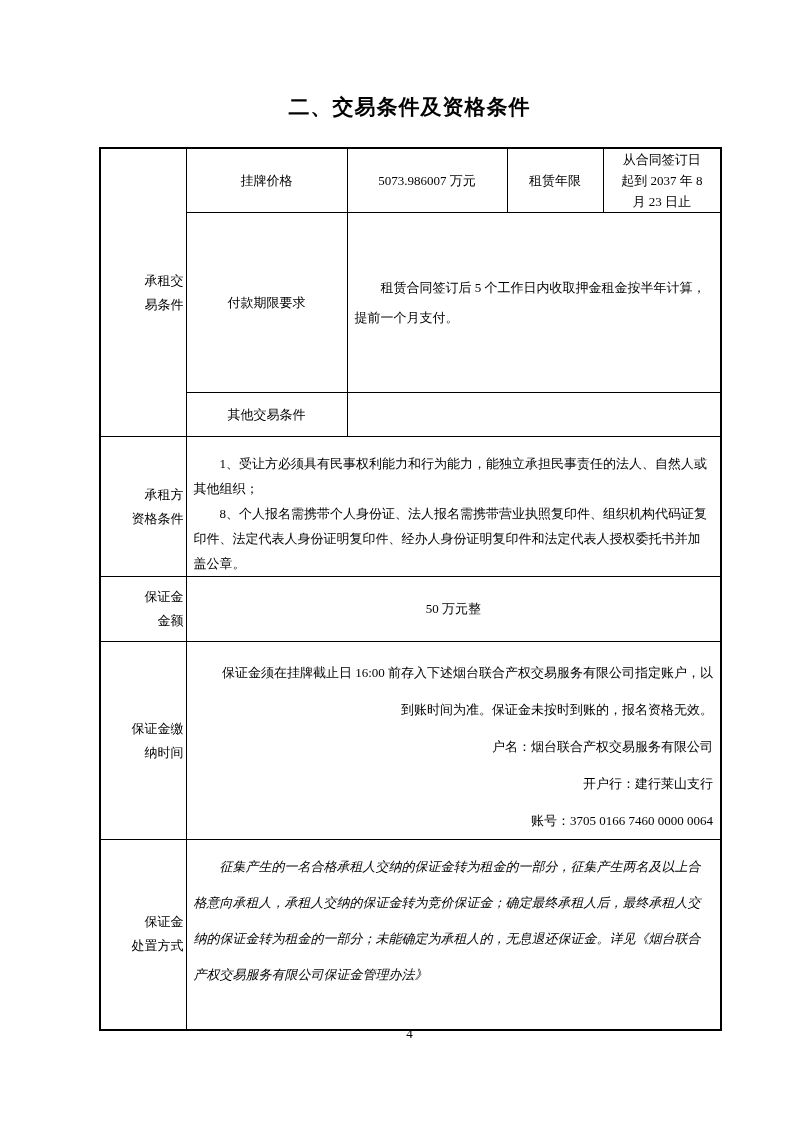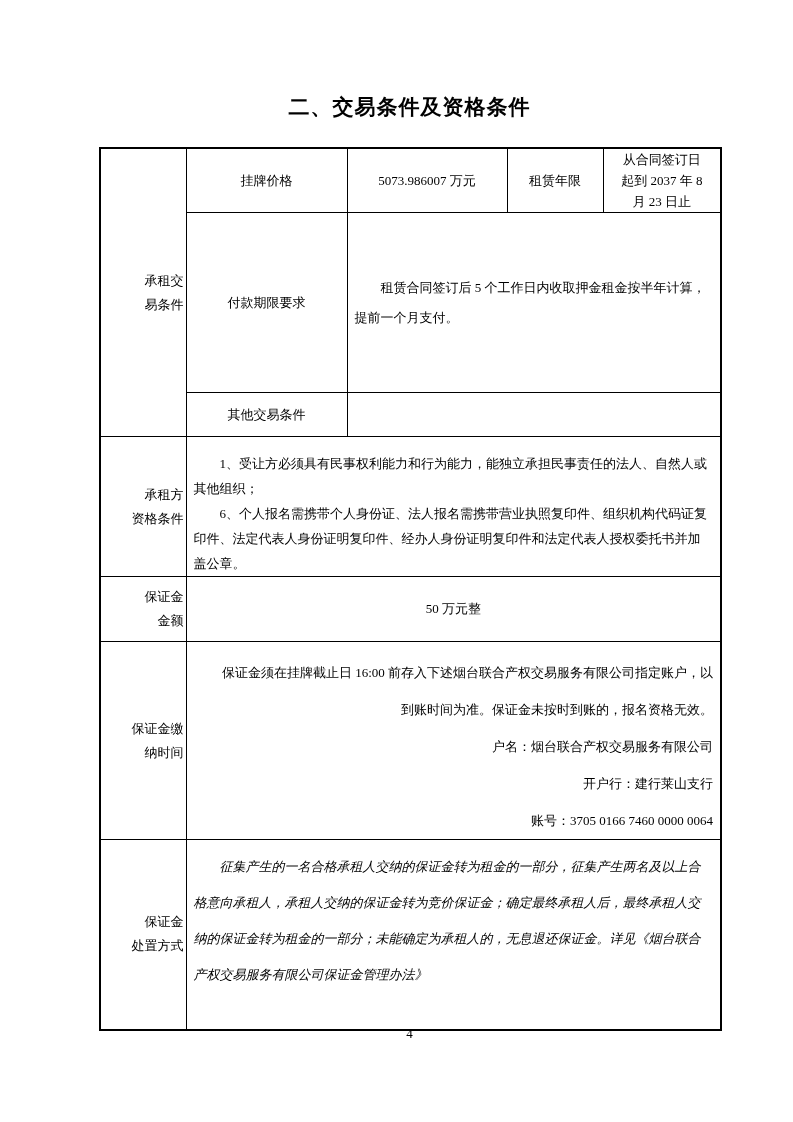--- a/index.html
+++ b/index.html
@@ -115,21 +115,21 @@
     </tr>
     <tr style="height:44px">
       <td class="center-cell">其他交易条件</td>
       <td colspan="3"></td>
     </tr>
     <tr style="height:127px">
       <td class="label-cell">承租方
 资格条件</td>
       <td colspan="4" class="top-cell pt2">
         <p class="indent lh25">1、受让方必须具有民事权利能力和行为能力，能独立承担民事责任的法人、自然人或其他组织；</p>
-        <p class="indent lh25">6、个人报名需携带个人身份证、法人报名需携带营业执照复印件、组织机构代码证复印件、法定代表人身份证明复印件、经办人身份证明复印件和法定代表人授权委托书并加盖公章。</p>
+        <p class="indent lh25">8、个人报名需携带个人身份证、法人报名需携带营业执照复印件、组织机构代码证复印件、法定代表人身份证明复印件、经办人身份证明复印件和法定代表人授权委托书并加盖公章。</p>
       </td>
     </tr>
     <tr style="height:65px">
       <td class="label-cell">保证金
 金额</td>
       <td colspan="4" class="center-cell">50 万元整</td>
     </tr>
     <tr style="height:197px">
       <td class="label-cell">保证金缴
 纳时间</td>

